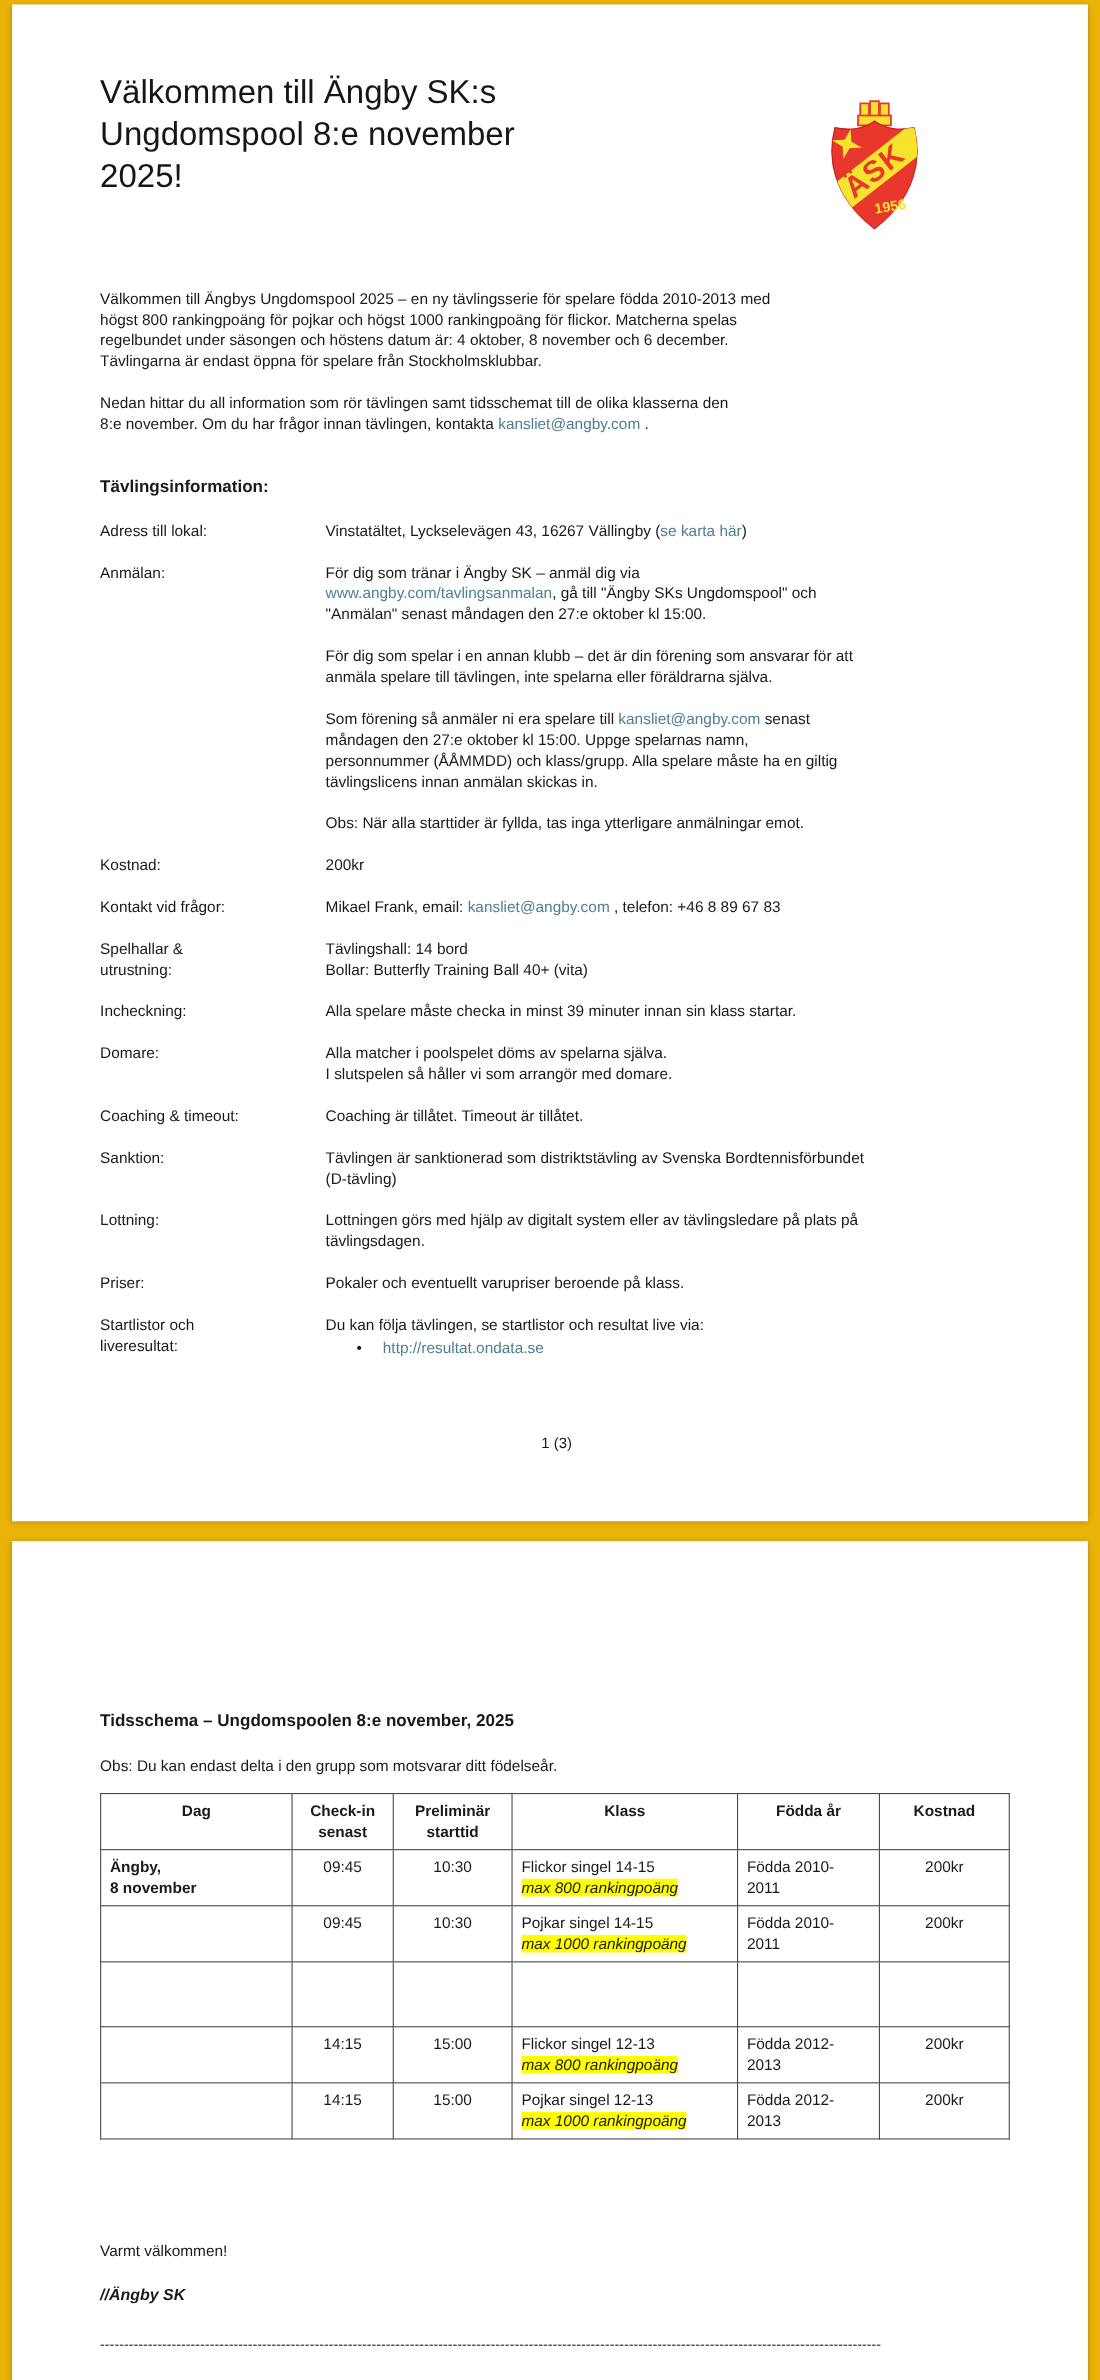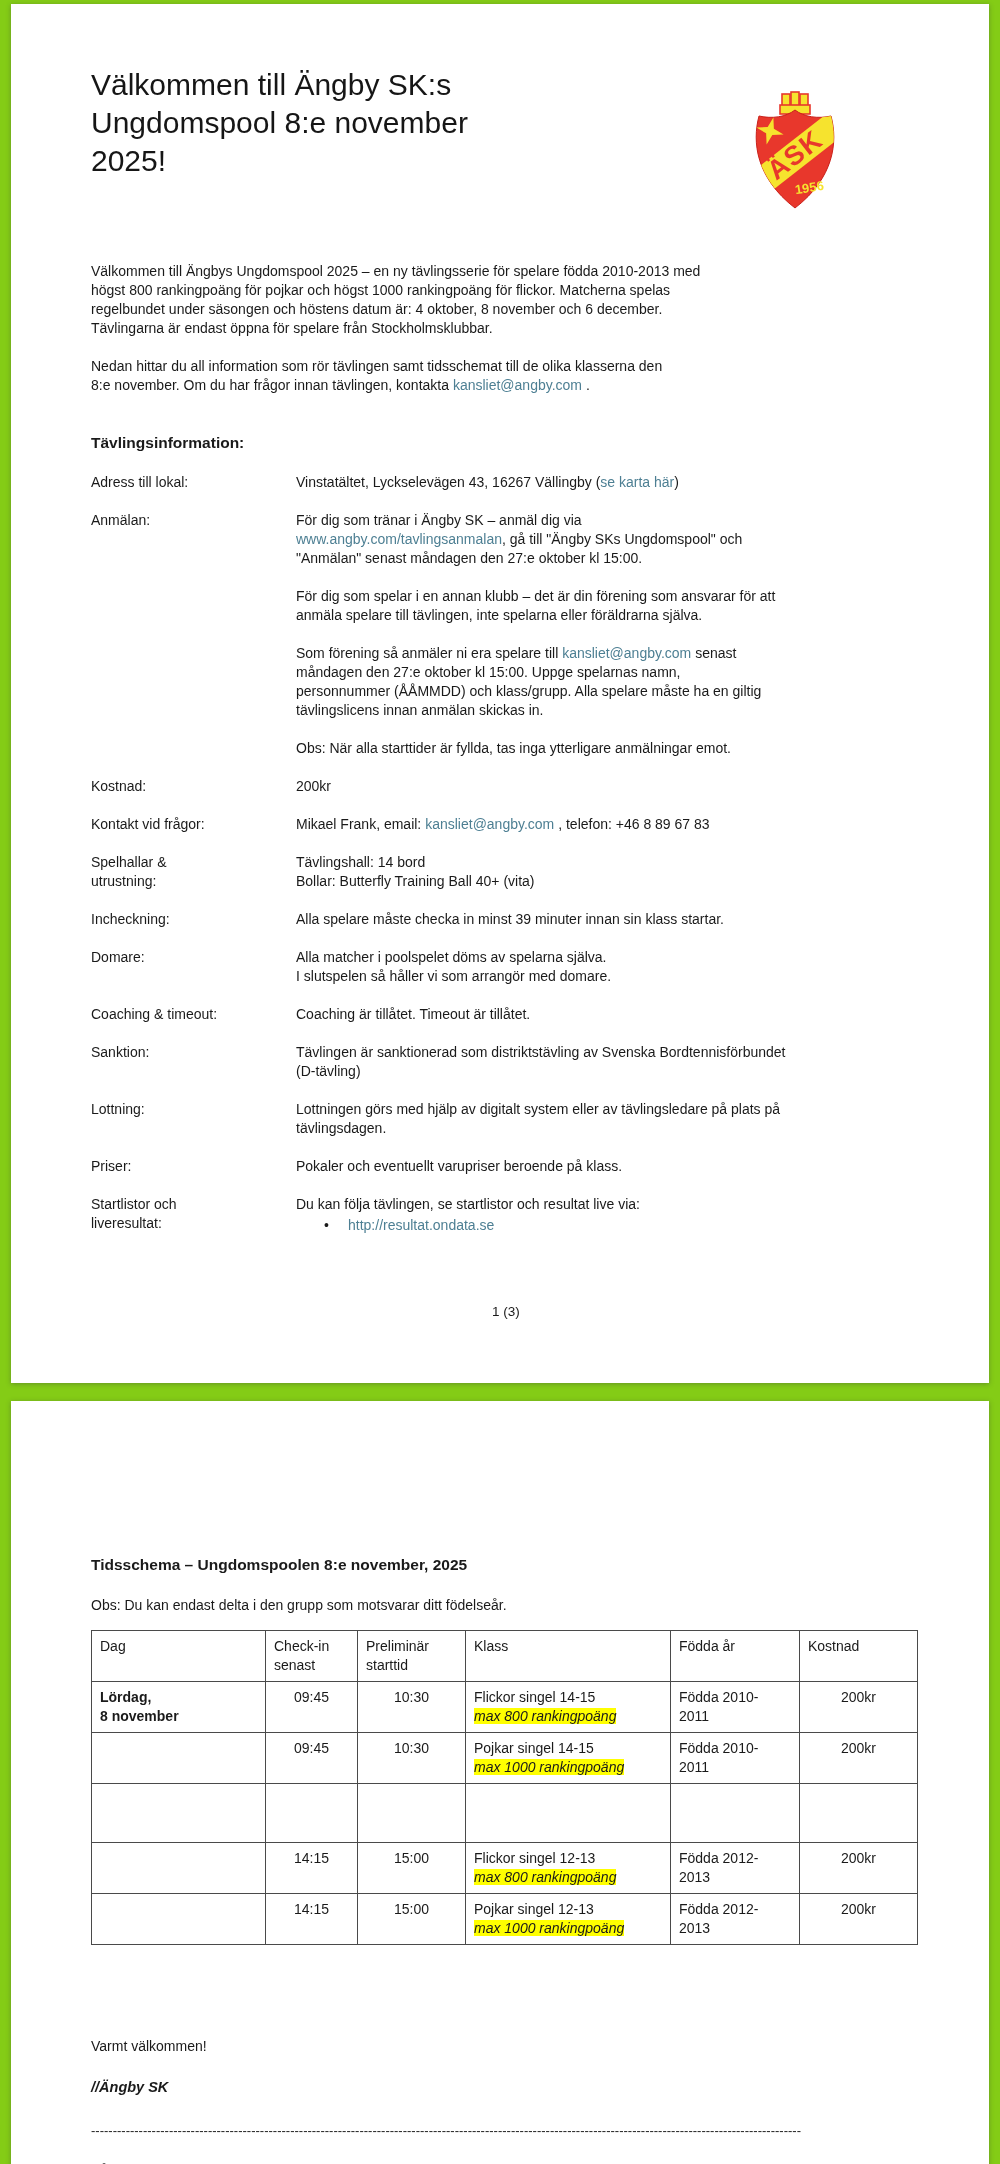--- a/index.html
+++ b/index.html
@@ -1,16 +1,16 @@
 <!DOCTYPE html>
 <html><head>
 <meta charset="utf-8">
 <style>
   html,body{margin:0;padding:0}
-  #screen{position:relative;width:1000px;height:2164px;background:#84cc16;overflow:hidden;
+  #screen{position:relative;width:1000px;height:2164px;background:#eab308;overflow:hidden;
           font-family:"Liberation Sans","DejaVu Sans",sans-serif;color:#1a1a1a}
   .page{position:absolute;left:11px;width:978px;background:#ffffff;
         box-shadow:0 1px 5px rgba(40,40,60,.35)}
   #page1{top:4px;height:1379px}
   #page2{top:1401px;height:900px}
   .content{padding-left:80px;padding-right:55px;position:relative}
 
   .doc-title{margin:0;padding-top:62px;font-size:30px;line-height:38px;font-weight:normal;color:#161616}
   .logo{position:absolute;top:86px;left:733px;width:102px;height:126px}
 
@@ -35,21 +35,21 @@
   .page-num{position:absolute;top:1300px;left:12px;right:0;text-align:center;font-size:13.5px}
 
   #page2 .content{padding-top:155px}
   .p2-heading{font-size:15.5px;font-weight:bold}
   .p2-note{margin-top:22px}
 
   table.schedule{border-collapse:collapse;table-layout:fixed;width:826px;margin-top:15px;
                  font-size:14px;line-height:19px}
   table.schedule th,table.schedule td{border:1px solid #4a4a4a;vertical-align:top;
                  padding:6px 8px;overflow:hidden}
-  table.schedule th{font-weight:normal;text-align:left}
+  table.schedule th{font-weight:bold;text-align:center}
   .th-center,.td-center{text-align:center}
   .bold-cell{font-weight:bold}
   .hl{background:#ffff00;font-style:italic}
   .empty-row td{height:46px}
 
   .closing{margin-top:92px}
   .signature{margin-top:23px;font-weight:bold;font-style:italic;font-size:14.5px}
   .divider{margin-top:28px;width:840px;white-space:nowrap;overflow:hidden;font-size:13px;color:#222}
   .sponsors{margin-top:23px}
 </style>
@@ -244,21 +244,21 @@
             <th class="th-center">Check-in senast</th>
             <th class="th-center">Preliminär starttid</th>
             <th>Klass</th>
             <th>Födda år</th>
             <th class="th-center">Kostnad</th>
           </tr>
         </thead>
         <tbody>
           <tr>
             <td class="bold-cell">
-                <div>Lördag,</div>
+                <div>Ängby,</div>
                 <div>8 november</div>
               </td>
             <td class="td-center">09:45</td>
             <td class="td-center">10:30</td>
             <td>
               <div>Flickor singel 14-15</div>
               <div><span class="hl">max 800 rankingpoäng</span></div>
             </td>
             <td>
                 <div>Födda 2010-</div>

